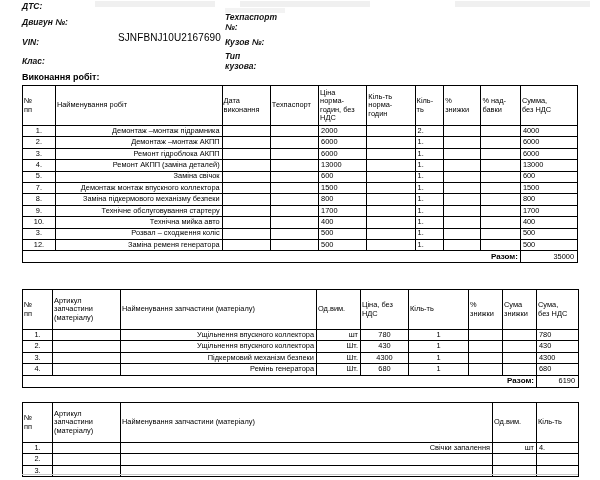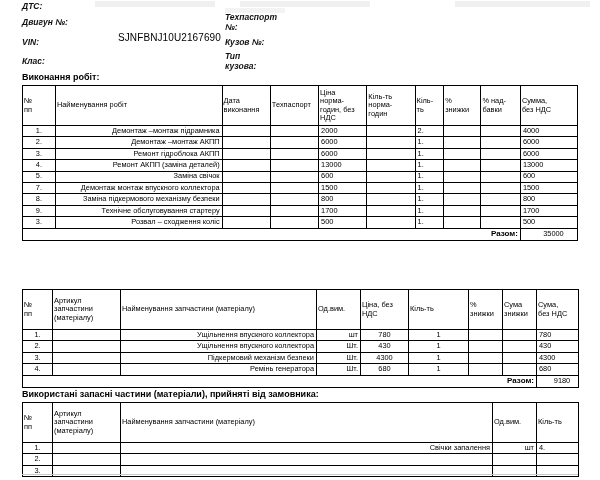--- a/index.html
+++ b/index.html
@@ -84,21 +84,21 @@
   td.r { text-align: left; padding-right: 3px; }
   tr.datarow td { height: 11.4px; }
   tr.totalrow td {
     height: 12px;
     font-weight: bold;
     font-size: 8px;
   }
   tr.totalrow td.tot-val {
     font-weight: normal;
     font-size: 7.4px;
-    text-align: center;
+    text-align: right;
     padding-right: 3px;
     padding-left: 12px;
   }
   .hr-faint {
     position: absolute;
     height: 1px;
     background: #c9c9c9;
   }
 </style>
 </head>
@@ -267,22 +267,46 @@
           <td class="c"></td>
           <td class="c"></td>
           <td class="r">1700</td>
           <td class="c"></td>
           <td class="r">1.</td>
           <td class="c"></td>
           <td class="c"></td>
           <td class="r">1700</td>
         </tr>
         <tr class="datarow">
+          <td class="c">10.</td>
+          <td class="l">Технічна мийка авто</td>
+          <td class="c"></td>
+          <td class="c"></td>
+          <td class="r">400</td>
+          <td class="c"></td>
+          <td class="r">1.</td>
+          <td class="c"></td>
+          <td class="c"></td>
+          <td class="r">400</td>
+        </tr>
+        <tr class="datarow">
           <td class="c">3.</td>
           <td class="l">Розвал – сходження коліс</td>
+          <td class="c"></td>
+          <td class="c"></td>
+          <td class="r">500</td>
+          <td class="c"></td>
+          <td class="r">1.</td>
+          <td class="c"></td>
+          <td class="c"></td>
+          <td class="r">500</td>
+        </tr>
+        <tr class="datarow">
+          <td class="c">12.</td>
+          <td class="l">Заміна ременя генератора</td>
           <td class="c"></td>
           <td class="c"></td>
           <td class="r">500</td>
           <td class="c"></td>
           <td class="r">1.</td>
           <td class="c"></td>
           <td class="c"></td>
           <td class="r">500</td>
         </tr>
       </tbody>
@@ -369,26 +393,25 @@
           <td class="c">680</td>
           <td class="c">1</td>
           <td class="c"></td>
           <td class="c"></td>
           <td class="r">680</td>
         </tr>
       </tbody>
     <tfoot>
       <tr class="totalrow">
         <td class="l" colspan="8">Разом:</td>
-        <td class="tot-val">9180</td>
+        <td class="tot-val">6190</td>
       </tr>
     </tfoot>
   </table>
 
-  <div class="section-title" style="left:22px; top:389px;">Використані запасні частини (матеріали), прийняті від замовника:</div>
 
   <table class="doc" id="parts-received-table" style="left:22px; top:402px; width:556px;">
     <colgroup>
       <col style="width:30px">
         <col style="width:68px">
         <col style="width:372px">
         <col style="width:44px">
         <col style="width:42px">
     </colgroup>
     <thead>

